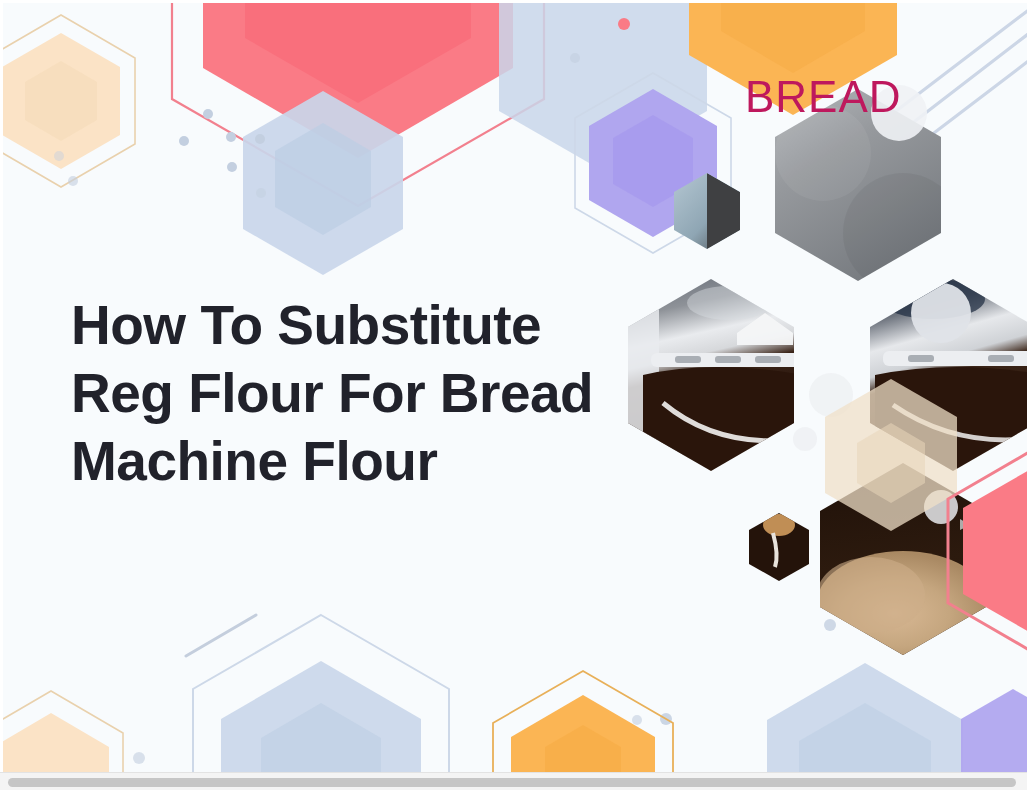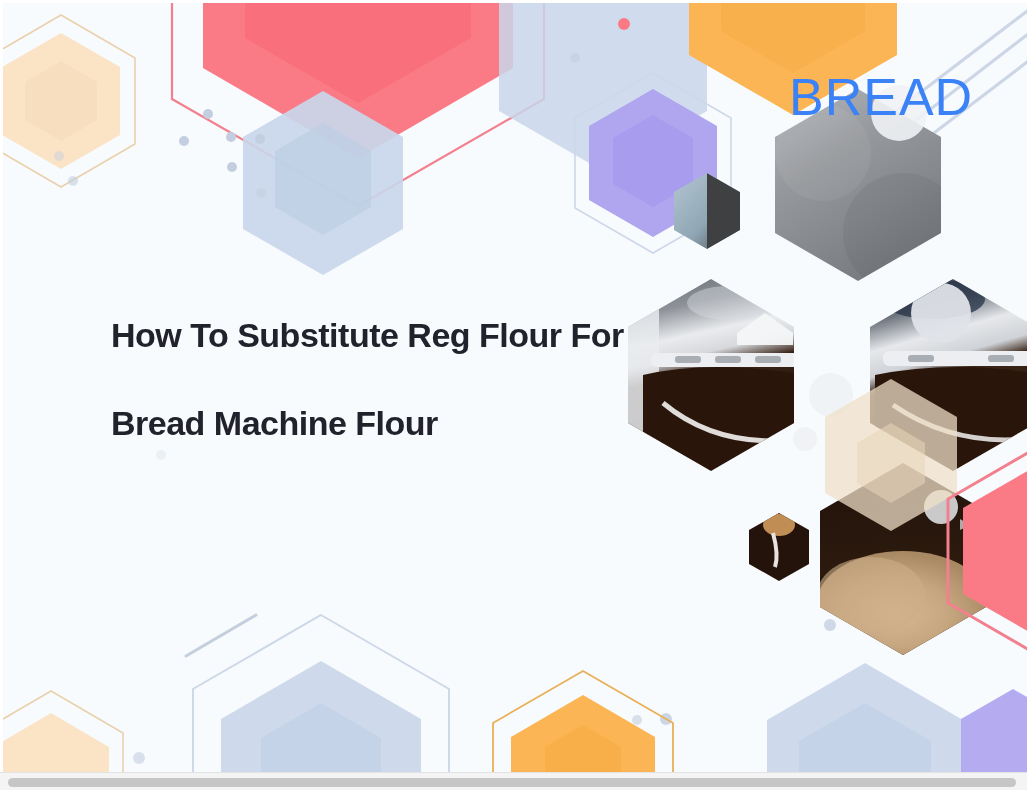--- a/index.html
+++ b/index.html
@@ -45,41 +45,40 @@
   
   #title-block {
     position: absolute;
     left: 68px;
     top: 288px;
     width: 580px;
     z-index: 40;
   }
   #title-block h1 {
     font-family: "Liberation Sans", sans-serif;
-    font-size: 34px;
-    line-height: 88px;
+    font-size: 55px;
+    line-height: 68px;
     font-weight: 700;
     letter-spacing: -0.5px;
     color: #21222b;
     text-rendering: optimizeLegibility;
-    margin-left: 40px;
   }
 
   
   #ghost-word {
     position: absolute;
-    left: 786px;
+    left: 742px;
     top: 72px;
     z-index: 12;
     font-family: "Liberation Sans", sans-serif;
-    font-size: 52px;
+    font-size: 44px;
     line-height: 44px;
     font-weight: 400;
     letter-spacing: 1px;
-    color: #3b82f6;
+    color: #be185d;
     white-space: nowrap;
     pointer-events: none;
   }
 
   
   #scrollbar-track {
     position: absolute;
     left: 0;
     bottom: 0;
     width: 1027px;

